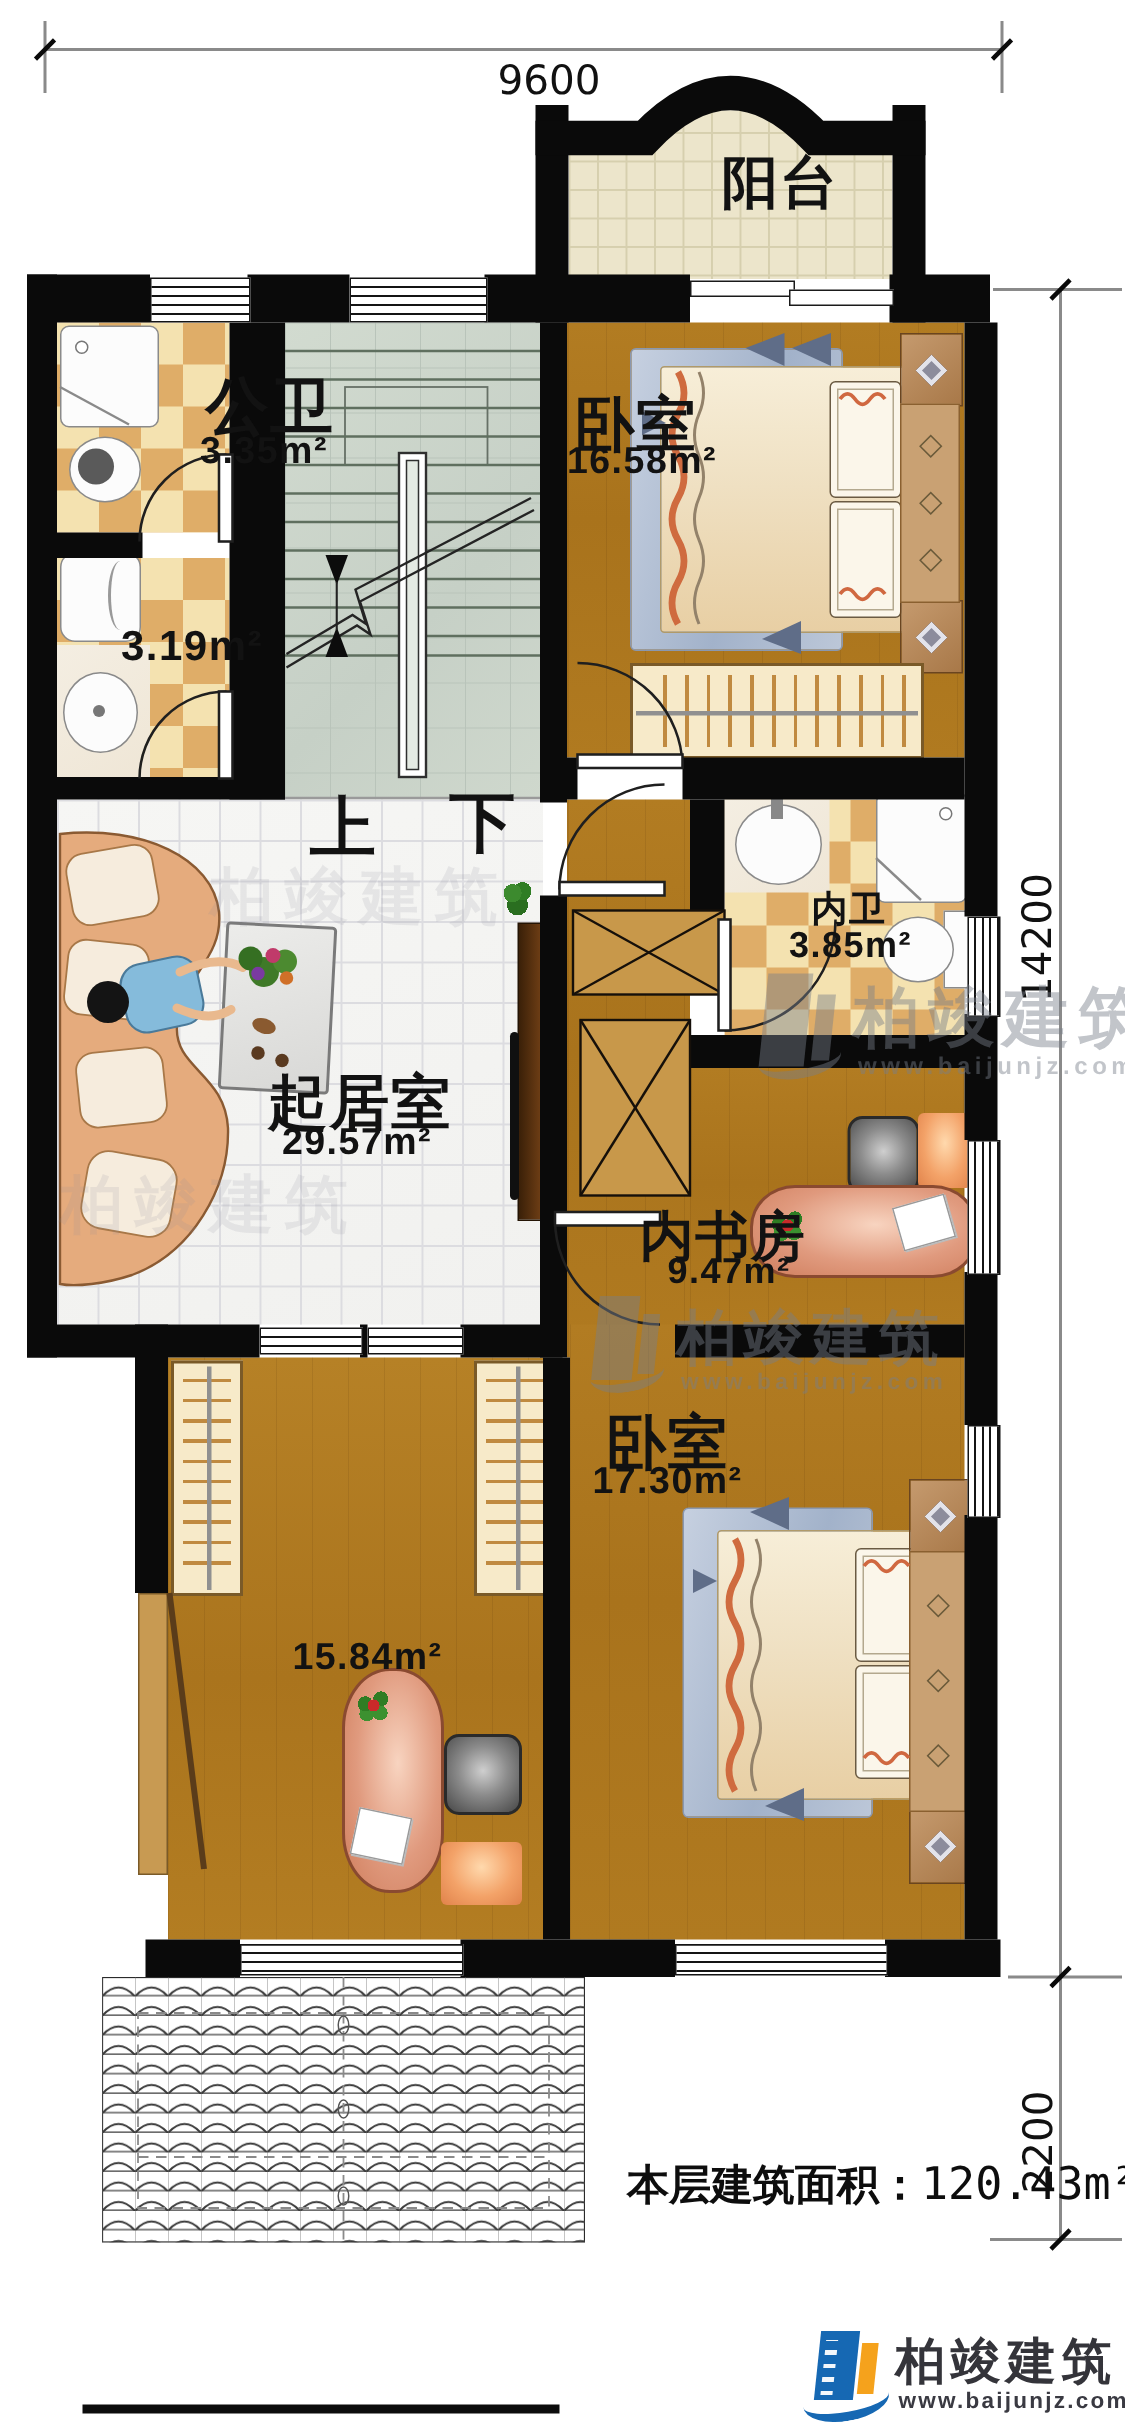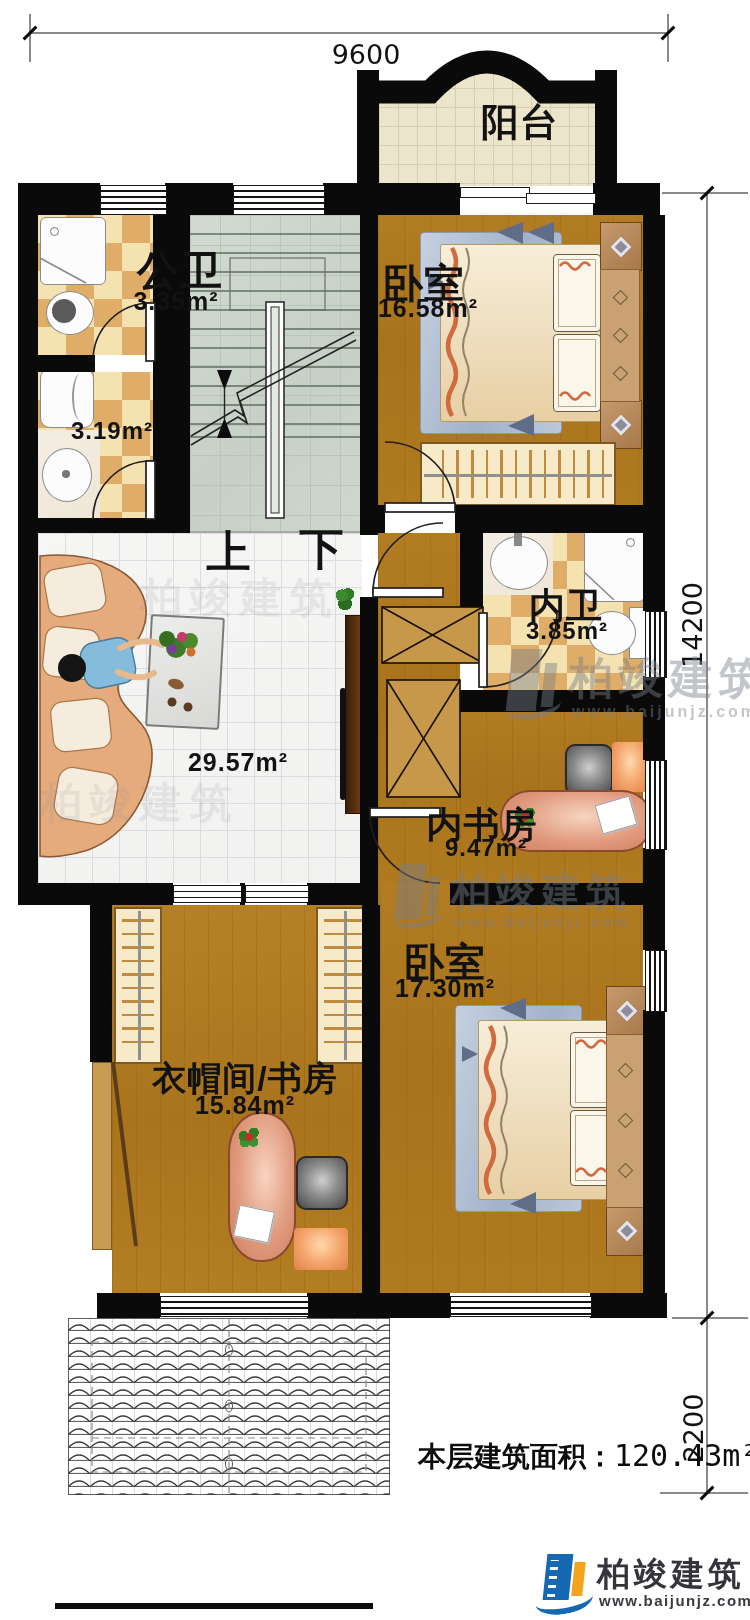--- a/index.html
+++ b/index.html
@@ -375,33 +375,33 @@
   <div class="hair" style="left:706px;top:193px;width:1.5px;height:1300px;"></div>
   <div class="tick" style="left:707px;top:193px;"></div>
   <div class="tick" style="left:707px;top:1318px;"></div>
   <div class="tick" style="left:707px;top:1493px;"></div>
   <div class="dim vdim" style="left:692px;top:625px;font-size:27px;">14200</div>
   <div class="dim vdim" style="left:693px;top:1428px;font-size:27px;">2200</div>
 
   <div class="lbl" style="left:520px;top:122px;font-size:38px;">阳台</div>
   <div class="lbl" style="left:180px;top:271px;font-size:42px;">公卫</div>
   <div class="lbl area" style="left:176px;top:301px;font-size:25px;">3.35m²</div>
-  <div class="lbl area" style="left:112px;top:431px;font-size:24px;">3.19m²</div>
+  <div class="lbl area" style="left:128px;top:431px;font-size:28px;">3.19m²</div>
   <div class="lbl" style="left:424px;top:283px;font-size:40px;">卧室</div>
   <div class="lbl area" style="left:428px;top:308px;font-size:25px;">16.58m²</div>
-  <div class="lbl" style="left:566px;top:606px;font-size:36px;">内卫</div>
+  <div class="lbl" style="left:566px;top:606px;font-size:24px;">内卫</div>
   <div class="lbl area" style="left:567px;top:631px;font-size:24px;">3.85m²</div>
   <div class="lbl" style="left:229px;top:552px;font-size:44px;">上</div>
   <div class="lbl" style="left:322px;top:549px;font-size:44px;">下</div>
+  <div class="lbl" style="left:240px;top:735px;font-size:40px;">起居室</div>
   <div class="lbl area" style="left:238px;top:762px;font-size:25px;">29.57m²</div>
   <div class="lbl" style="left:482px;top:825px;font-size:36px;">内书房</div>
   <div class="lbl area" style="left:486px;top:848px;font-size:24px;">9.47m²</div>
   <div class="lbl" style="left:445px;top:962px;font-size:40px;">卧室</div>
   <div class="lbl area" style="left:445px;top:988px;font-size:25px;">17.30m²</div>
-  <div class="lbl" style="left:245px;top:1079px;font-size:34px;">衣帽间/书房</div>
   <div class="lbl area" style="left:245px;top:1105px;font-size:25px;">15.84m²</div>
 
   <div class="abs" style="left:505px;top:645px;width:250px;height:95px;">
     <div class="wm-bldg" style="left:4px;top:4px;width:30px;height:62px;"></div>
     <div class="wm-bldg" style="left:38px;top:18px;width:12px;height:44px;"></div>
     <div class="wm-swoosh" style="left:0px;top:48px;width:56px;height:20px;"></div>
     <div class="wm" style="left:64px;top:4px;font-size:44px;letter-spacing:6px;">柏竣建筑</div>
     <div class="wm" style="left:67px;top:58px;font-size:16px;letter-spacing:3px;">www.baijunjz.com</div>
   </div>
   <div class="abs" style="left:393px;top:860px;width:250px;height:90px;">

